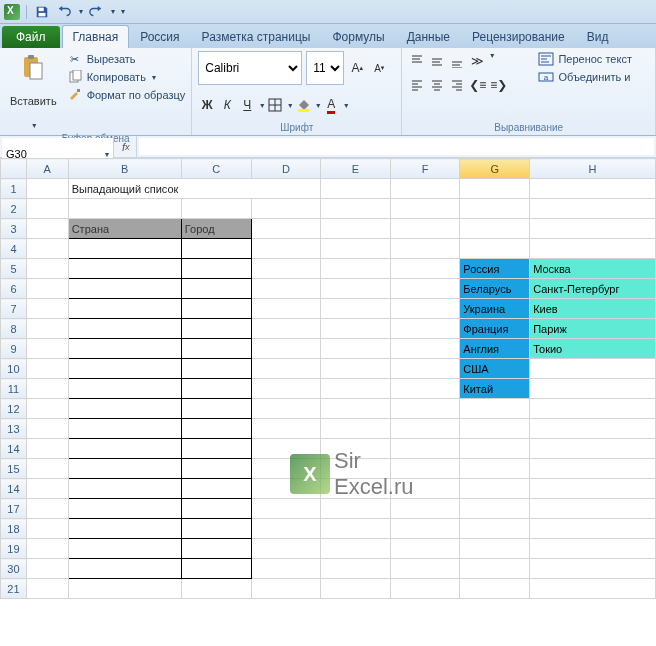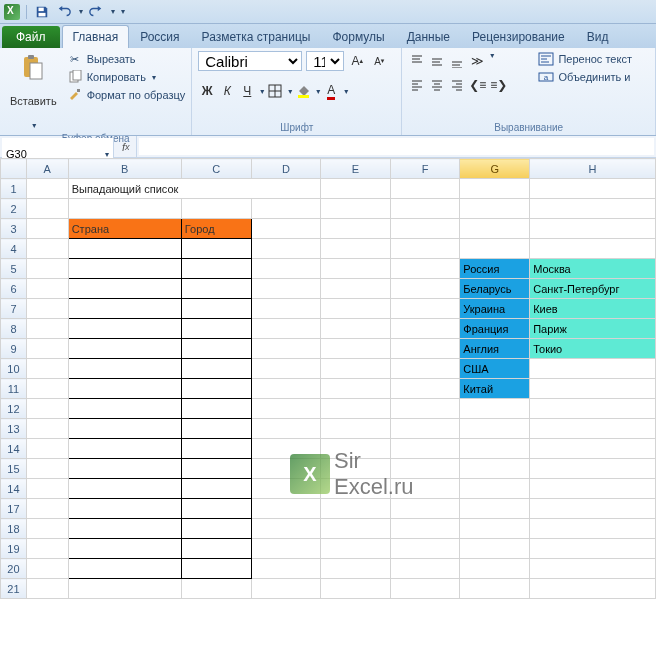--- a/index.html
+++ b/index.html
@@ -24,21 +24,21 @@
 .group-label{text-align:center;font-size:10px;color:#5a7ba5;padding-top:1px;}
 .group-body{flex:1;display:flex;align-items:flex-start;gap:6px;}
 
 .vbtn{display:flex;flex-direction:column;align-items:center;gap:14px;padding:2px 4px;cursor:pointer;}
 .vbtn .ic{width:28px;height:28px;display:flex;align-items:center;justify-content:center;}
 .small-stack{display:flex;flex-direction:column;gap:2px;}
 .small-stack .row{display:flex;align-items:center;gap:4px;cursor:pointer;white-space:nowrap;font-size:11px;color:#2b4a6f;}
 .small-stack .row .ic{width:16px;height:16px;display:flex;align-items:center;justify-content:center;}
 
 .font-group .line1{display:flex;align-items:center;gap:4px;}
-.font-group select, .font-group .box{height:20px;border:1px solid #a8c0dc;background:#fff;font-size:15px;padding:0 2px;}
+.font-group select, .font-group .box{height:34px;border:1px solid #a8c0dc;background:#fff;font-size:12px;padding:0 2px;}
 .fbtn{min-width:18px;height:20px;border:1px solid transparent;display:inline-flex;align-items:center;justify-content:center;cursor:pointer;color:#333;font-size:12px;}
 .font-group .line2{display:flex;align-items:center;gap:2px;margin-top:4px;}
 
 .align-group .line{display:flex;gap:2px;}
 .align-group .line + .line{margin-top:4px;}
 
 
 .fbar{height:22px;border-bottom:1px solid #c6d6ea;display:flex;align-items:stretch;background:#eef3fa;}
 .namebox{width:112px;border-right:1px solid #c6d6ea;display:flex;align-items:center;background:#fff;margin:2px;padding:16px 4px;justify-content:space-between;}
 .namebox input{border:none;width:70px;font-size:11px;outline:none;}
@@ -50,21 +50,21 @@
 table.sheet{border-collapse:collapse;table-layout:fixed;}
 table.sheet th, table.sheet td{border:1px solid #d4d4d4;font-size:11px;overflow:hidden;white-space:nowrap;}
 table.sheet th{background:linear-gradient(#f6f9fd,#e3ecf7);color:#3b5a7e;font-weight:normal;text-align:center;}
 th.rowh{width:26px;height:20px;}
 th.colh{height:20px;}
 td{height:20px;padding:0 3px;text-align:left;vertical-align:middle;}
 th.colh.sel, th.rowh.sel{background:linear-gradient(#fce9a3,#f6ce5a);color:#6a4a00;}
 
 
 .title-cell{font-size:18px;color:#222;border:none !important;}
-.hdr{background:#f97316;border:1px solid #000 !important;}
+.hdr{background:#a3a3a3;border:1px solid #000 !important;}
 .bordered{border:1px solid #000 !important;}
 .blue{background:#1ba1e2;color:#000;}
 .green{background:#5eead4;color:#000;}
 
 
 .watermark{position:absolute;left:290px;top:290px;font-family:"Brush Script MT","Segoe Script",cursive;font-size:22px;color:#555;opacity:.75;pointer-events:none;display:flex;align-items:center;gap:4px;}
 .watermark .xl{width:40px;height:40px;background:linear-gradient(135deg,#2e7d32,#9ccc65);border-radius:4px;display:flex;align-items:center;justify-content:center;color:#fff;font-family:sans-serif;font-weight:bold;font-size:20px;}
 
 svg{display:block;}
 .caret{font-size:8px;color:#2b4a6f;margin-left:2px;}
@@ -524,21 +524,21 @@
           <td></td>
           <td class="bordered"></td>
           <td class="bordered"></td>
           <td></td>
           <td></td>
           <td></td>
           <td></td>
           <td></td>
         </tr>
         <tr>
-          <th class="rowh">20</th>
+          <th class="rowh">30</th>
           <td></td>
           <td class="bordered"></td>
           <td class="bordered"></td>
           <td></td>
           <td></td>
           <td></td>
           <td></td>
           <td></td>
         </tr>
         <tr>

